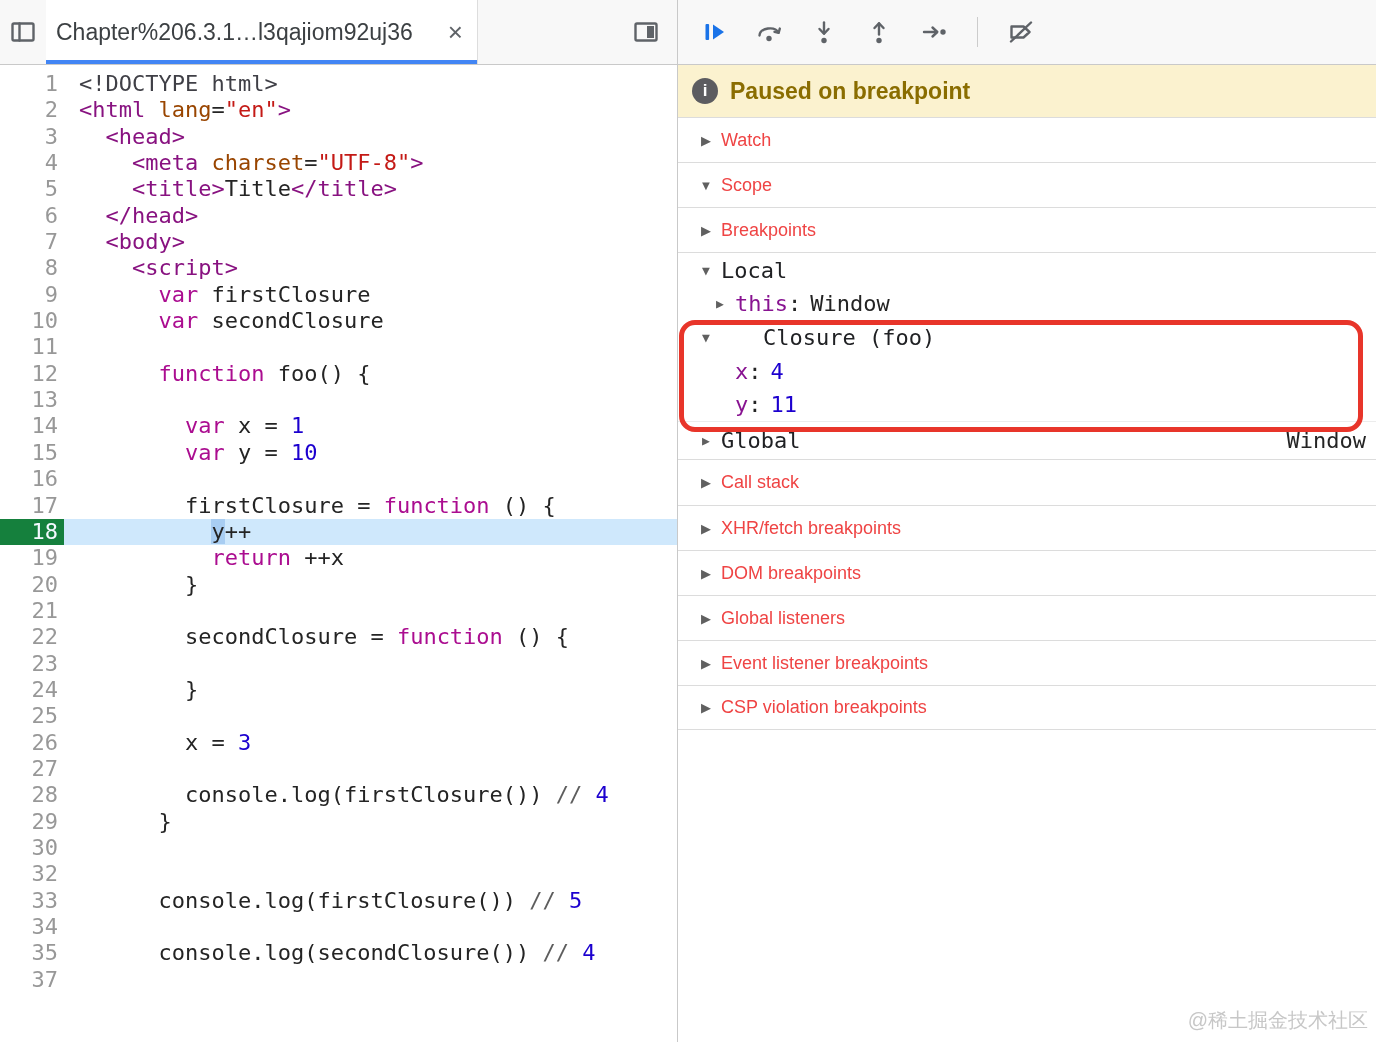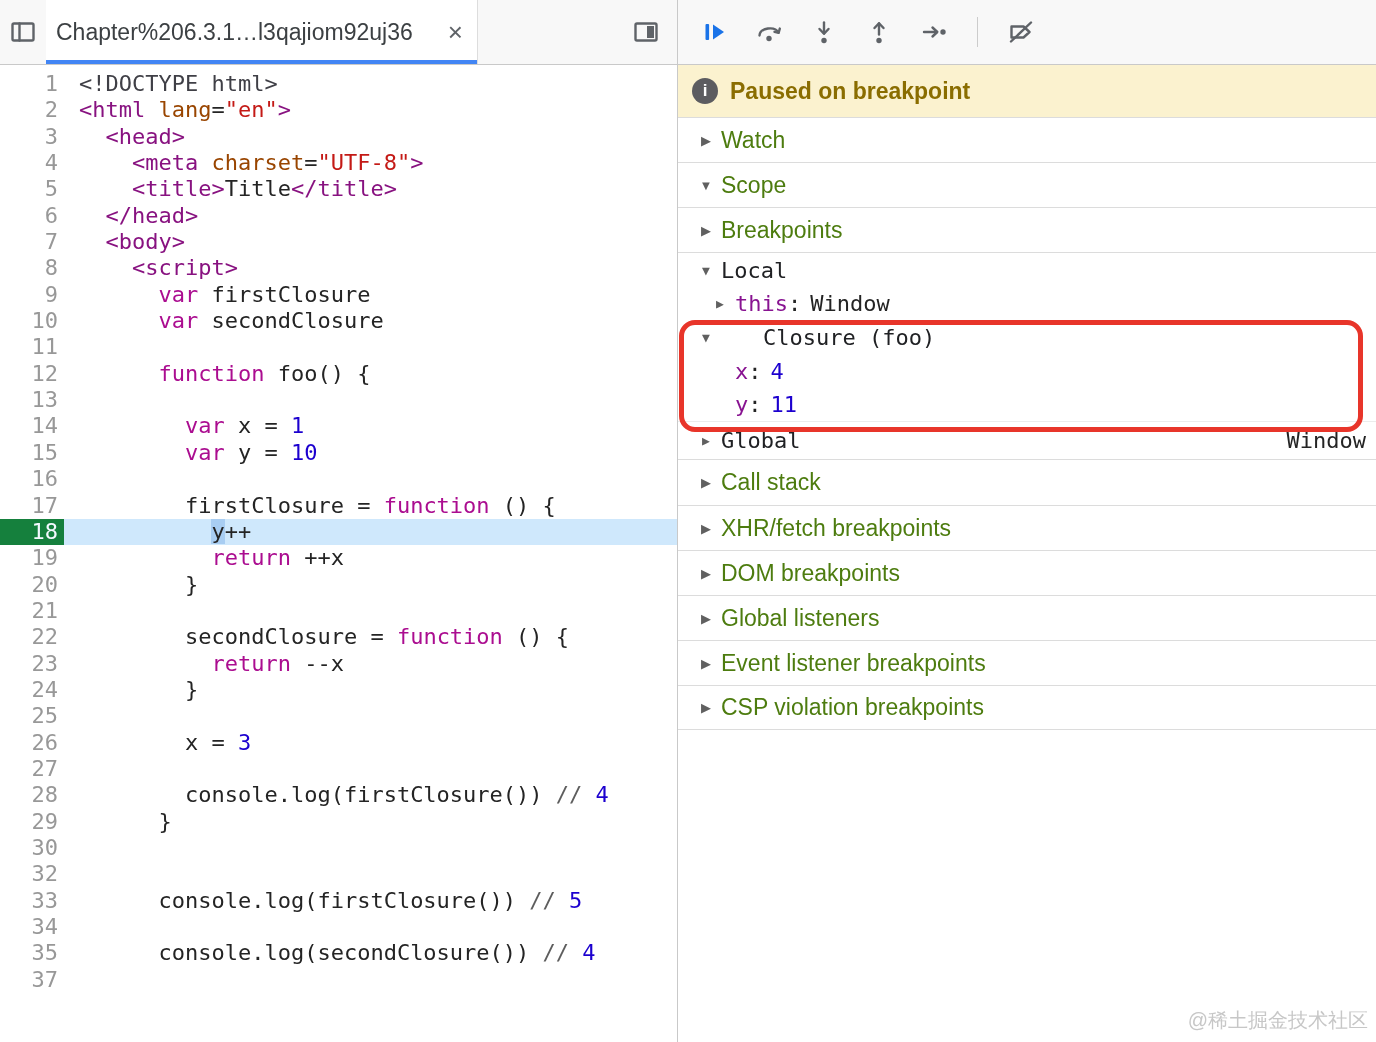--- a/index.html
+++ b/index.html
@@ -46,21 +46,21 @@
 
   
   .sidebar { flex:1; position:relative; overflow:hidden; background:#fff; }
   .paused-bar { height:52px; background:#fbf2cf; display:flex; align-items:center; padding-left:14px; }
   .info-icon { width:26px; height:26px; border-radius:50%; background:#5c5c60; color:#fff; font-weight:bold;
                font-size:17px; display:flex; align-items:center; justify-content:center; margin-right:12px; flex:0 0 auto; }
   .paused-text { font-size:23px; font-weight:bold; color:#8a6d00; }
 
   .pane-header { height:45px; display:flex; align-items:center; padding-left:20px; border-top:1px solid #dcdcdc; cursor:pointer; }
   .pane-header.last { border-bottom:1px solid #dcdcdc; }
-  .pane-label { font-size:23px; color:#4d7c0f; }
+  .pane-label { font-size:18px; color:#ef4444; }
 
   .tri { display:inline-block; width:16px; margin-right:7px; font-size:13px; color:#606060; text-align:center; flex:0 0 auto; }
   .tri-r::before { content:"▶"; }
   .tri-d::before { content:"▼"; }
   .tri.placeholder { visibility:hidden; }
 
   .scope-body { border-top:1px solid #dcdcdc; }
   .scope-row { display:flex; align-items:center; font-family:"DejaVu Sans Mono", monospace; font-size:22px; cursor:pointer; }
   .scope-row.section { height:34px; padding-left:20px; }
   .scope-row.closure { height:35px;gap:42px; }
@@ -172,21 +172,21 @@
           <div class="code-row"><span class="gutter">13</span><span class="code-text"></span></div>
           <div class="code-row"><span class="gutter">14</span><span class="code-text"><span class="tk-plain">        </span><span class="tk-kw">var</span><span class="tk-plain"> x = </span><span class="tk-num">1</span></span></div>
           <div class="code-row"><span class="gutter">15</span><span class="code-text"><span class="tk-plain">        </span><span class="tk-kw">var</span><span class="tk-plain"> y = </span><span class="tk-num">10</span></span></div>
           <div class="code-row"><span class="gutter">16</span><span class="code-text"></span></div>
           <div class="code-row"><span class="gutter">17</span><span class="code-text"><span class="tk-plain">        firstClosure = </span><span class="tk-kw">function</span><span class="tk-plain"> () {</span></span></div>
           <div class="code-row paused-line"><span class="gutter">18</span><span class="code-text"><span class="tk-plain">          </span><span class="tk-sel">y</span><span class="tk-plain">++</span></span></div>
           <div class="code-row"><span class="gutter">19</span><span class="code-text"><span class="tk-plain">          </span><span class="tk-kw">return</span><span class="tk-plain"> ++x</span></span></div>
           <div class="code-row"><span class="gutter">20</span><span class="code-text"><span class="tk-plain">        }</span></span></div>
           <div class="code-row"><span class="gutter">21</span><span class="code-text"></span></div>
           <div class="code-row"><span class="gutter">22</span><span class="code-text"><span class="tk-plain">        secondClosure = </span><span class="tk-kw">function</span><span class="tk-plain"> () {</span></span></div>
-          <div class="code-row"><span class="gutter">23</span><span class="code-text"><span class="tk-plain">          </span><span class="tk-kw">return</span><span class="tk-plain"> --x</span></span></div>
+          <div class="code-row"><span class="gutter">23</span></div>
           <div class="code-row"><span class="gutter">24</span><span class="code-text"><span class="tk-plain">        }</span></span></div>
           <div class="code-row"><span class="gutter">25</span><span class="code-text"></span></div>
           <div class="code-row"><span class="gutter">26</span><span class="code-text"><span class="tk-plain">        x = </span><span class="tk-num">3</span></span></div>
           <div class="code-row"><span class="gutter">27</span><span class="code-text"></span></div>
           <div class="code-row"><span class="gutter">28</span><span class="code-text"><span class="tk-plain">        console.log(firstClosure()) </span><span class="tk-cmt">// </span><span class="tk-num">4</span></span></div>
           <div class="code-row"><span class="gutter">29</span><span class="code-text"><span class="tk-plain">      }</span></span></div>
           <div class="code-row"><span class="gutter">30</span><span class="code-text"></span></div>
           <div class="code-row"><span class="gutter">32</span><span class="code-text"></span></div>
           <div class="code-row"><span class="gutter">33</span><span class="code-text"><span class="tk-plain">      console.log(firstClosure()) </span><span class="tk-cmt">// </span><span class="tk-num">5</span></span></div>
           <div class="code-row"><span class="gutter">34</span><span class="code-text"></span></div>

